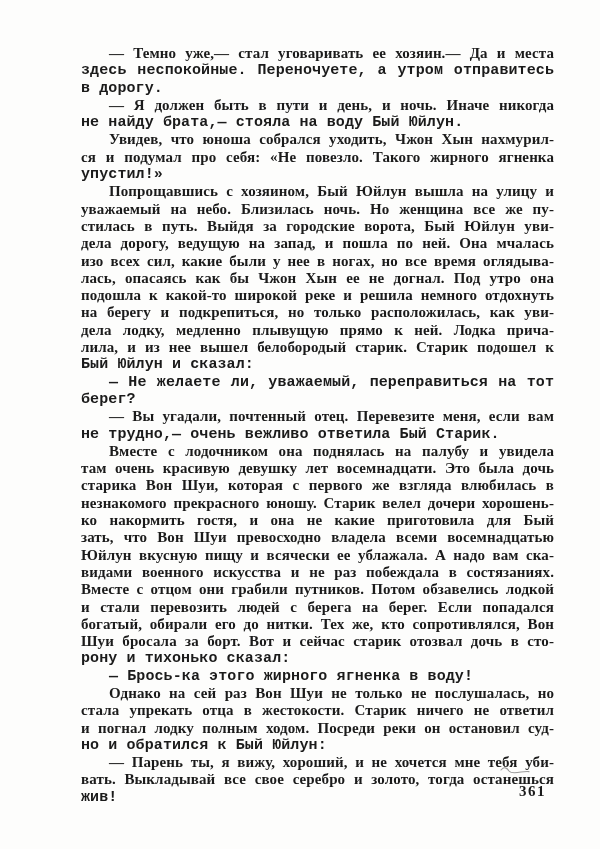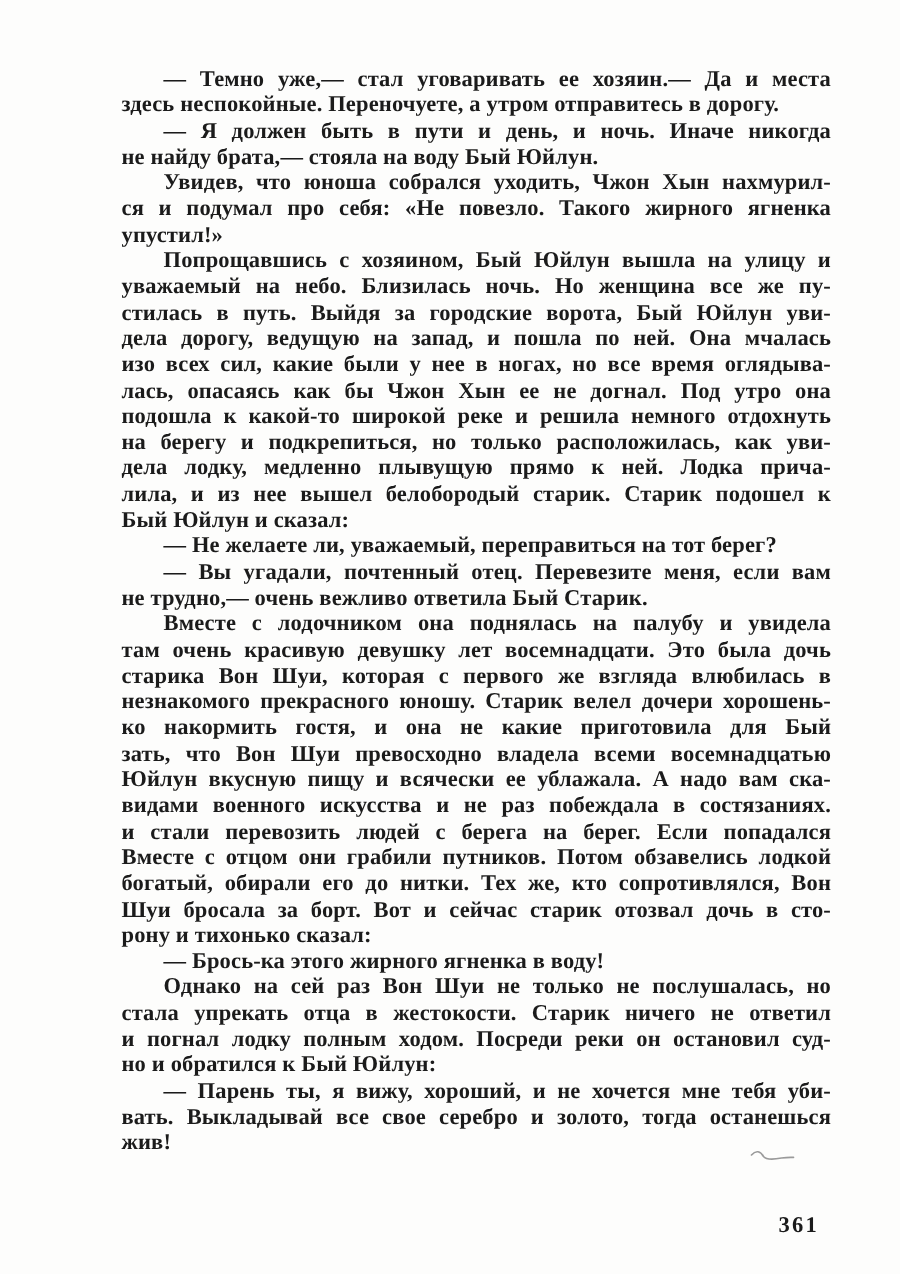--- a/index.html
+++ b/index.html
@@ -35,39 +35,39 @@
   .line {
     text-align: justify;
     text-align-last: justify;
     margin-left: 36px;
   }
   .line.para-first {
     text-indent: 28px;
   }
   .line.para-last {
     text-align-last: left;
+    font-family: Liberation Mono, monospace;
   }
   .pencil-mark {
     position: absolute;
     left: 499px;
     top: 764px;
     width: 32px;
     height: 14px;
   }
   .page-number {
     position: absolute;
     top: 783px;
     left: 450px;
     width: 96px;
     text-align: right;
     font-size: 15px;
     font-weight: 700;
     letter-spacing: 1.5px;
     color: #1b1b1b;
-    margin-top: 26px;
   }
 </style>
 </head>
 <body>
 
 <div class="page">
 
   <div class="text-block">
       <div class="paragraph">
         <div class="line para-first">— Темно уже,— стал уговаривать ее хозяин.— Да и места</div>
@@ -104,22 +104,22 @@
       </div>
       <div class="paragraph">
         <div class="line para-first">Вместе с лодочником она поднялась на палубу и увидела</div>
         <div class="line">там очень красивую девушку лет восемнадцати. Это была дочь</div>
         <div class="line">старика Вон Шуи, которая с первого же взгляда влюбилась в</div>
         <div class="line">незнакомого прекрасного юношу. Старик велел дочери хорошень-</div>
         <div class="line">ко накормить гостя, и она не какие приготовила для Бый</div>
         <div class="line">зать, что Вон Шуи превосходно владела всеми восемнадцатью</div>
         <div class="line">Юйлун вкусную пищу и всячески ее ублажала. А надо вам ска-</div>
         <div class="line">видами военного искусства и не раз побеждала в состязаниях.</div>
+        <div class="line">Вместе с отцом они грабили путников. Потом обзавелись лодкой</div>
         <div class="line">и стали перевозить людей с берега на берег. Если попадался</div>
-        <div class="line">Вместе с отцом они грабили путников. Потом обзавелись лодкой</div>
         <div class="line">богатый, обирали его до нитки. Тех же, кто сопротивлялся, Вон</div>
         <div class="line">Шуи бросала за борт. Вот и сейчас старик отозвал дочь в сто-</div>
         <div class="line para-last">рону и тихонько сказал:</div>
       </div>
       <div class="paragraph">
         <div class="line para-first para-last">— Брось-ка этого жирного ягненка в воду!</div>
       </div>
       <div class="paragraph">
         <div class="line para-first">Однако на сей раз Вон Шуи не только не послушалась, но</div>
         <div class="line">стала упрекать отца в жестокости. Старик ничего не ответил</div>

